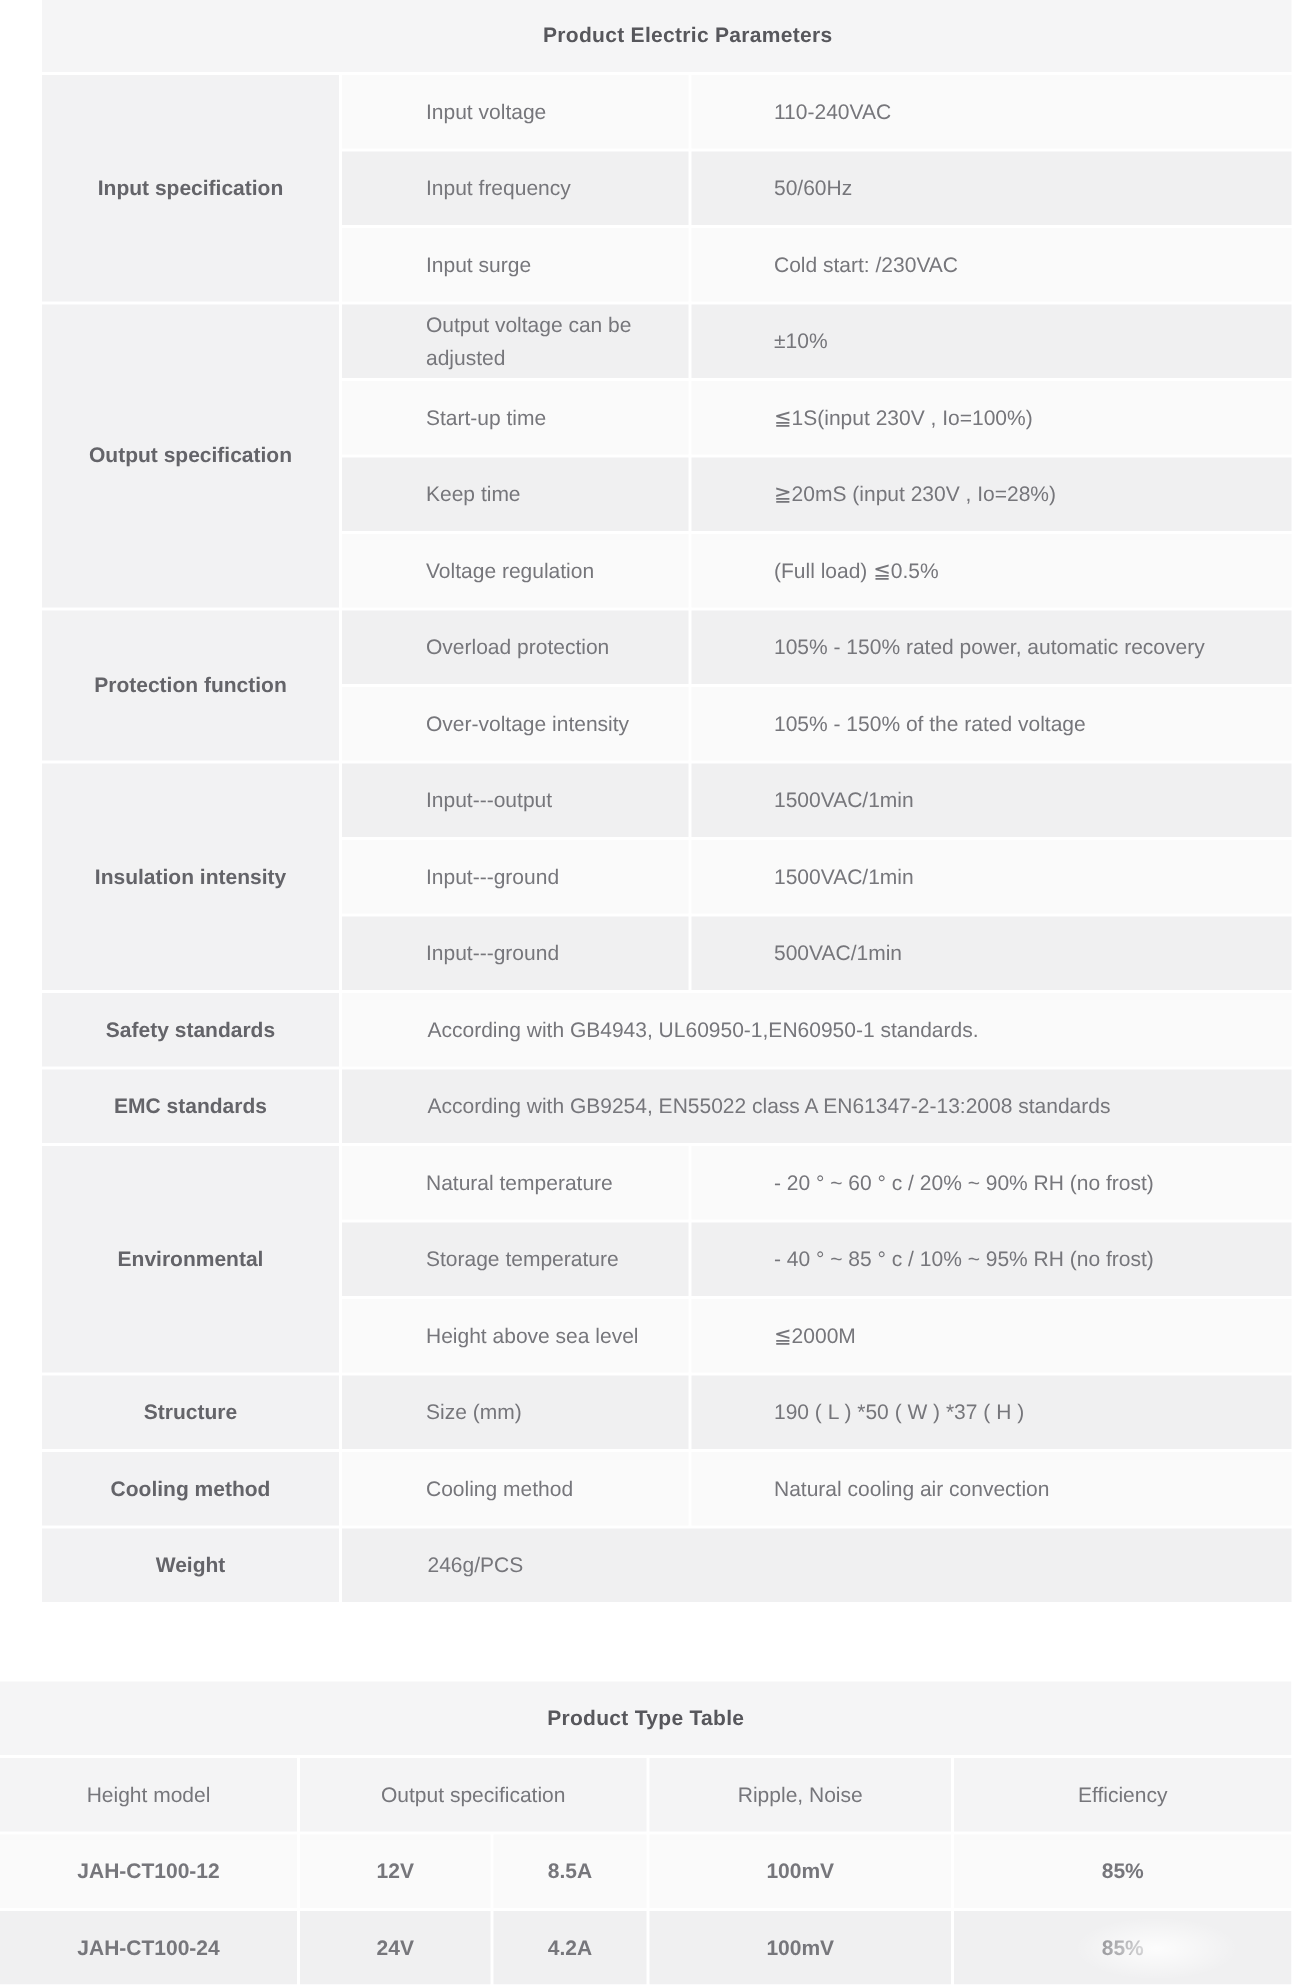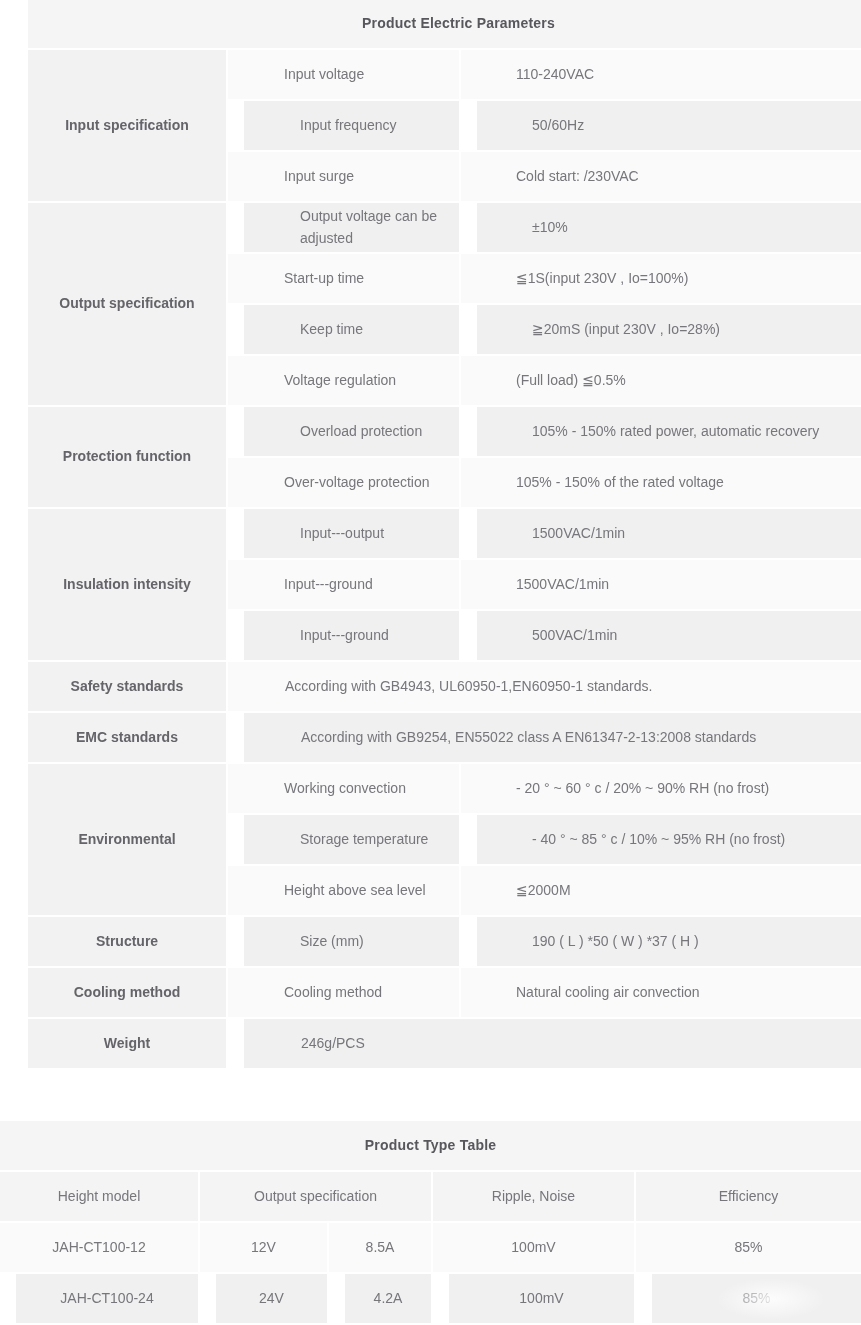--- a/index.html
+++ b/index.html
@@ -49,23 +49,23 @@
     text-align:center;
     font-weight:bold;
     color:#646469;
     background:#f2f2f3;
     padding:0 8px;
   }
   .param{padding-left:56px;padding-right:12px;}
   .val{padding-left:55px;padding-right:12px;}
   .spanval{padding-left:57px;padding-right:12px;}
   .lt{background:#fafafa;}
-  .dk{background:#f0f0f1;margin-left:16px;}
+  .dk{background:#f0f0f1;}
   .hdr{background:#f4f4f5;justify-content:center;text-align:center;}
-  .ctr{justify-content:center;}
+  .ctr{justify-content:center;font-weight:bold;}
   .rel{position:relative;}
   .wm{
     position:absolute;
     right:35px;top:4px;
     width:110px;height:42px;
     border-radius:50%;
     background:radial-gradient(ellipse at center, rgba(255,255,255,.85) 0%, rgba(255,255,255,0) 70%);
     pointer-events:none;
   }
 </style>
@@ -92,39 +92,39 @@
     <div class="cell param lt" style="grid-area:6/2/7/3">Start-up time</div>
     <div class="cell val lt" style="grid-area:6/3/7/4">≦1S(input 230V , Io=100%)</div>
     <div class="cell param dk" style="grid-area:7/2/8/3">Keep time</div>
     <div class="cell val dk" style="grid-area:7/3/8/4">≧20mS (input 230V , Io=28%)</div>
     <div class="cell param lt" style="grid-area:8/2/9/3">Voltage regulation</div>
     <div class="cell val lt" style="grid-area:8/3/9/4">(Full load) ≦0.5%</div>
 
     <div class="cell cat" style="grid-area:9/1/11/2">Protection function</div>
     <div class="cell param dk" style="grid-area:9/2/10/3">Overload protection</div>
     <div class="cell val dk" style="grid-area:9/3/10/4">105% - 150% rated power, automatic recovery</div>
-    <div class="cell param lt" style="grid-area:10/2/11/3">Over-voltage protection</div>
+    <div class="cell param lt" style="grid-area:10/2/11/3">Over-voltage intensity</div>
     <div class="cell val lt" style="grid-area:10/3/11/4">105% - 150% of the rated voltage</div>
 
     <div class="cell param dk" style="grid-area:11/2/12/3">Input---output</div>
     <div class="cell cat" style="grid-area:11/1/14/2">Insulation intensity</div>
     <div class="cell val dk" style="grid-area:11/3/12/4">1500VAC/1min</div>
     <div class="cell param lt" style="grid-area:12/2/13/3">Input---ground</div>
     <div class="cell val lt" style="grid-area:12/3/13/4">1500VAC/1min</div>
     <div class="cell param dk" style="grid-area:13/2/14/3">Input---ground</div>
     <div class="cell val dk" style="grid-area:13/3/14/4">500VAC/1min</div>
 
     <div class="cell cat" style="grid-area:14/1/15/2">Safety standards</div>
     <div class="cell spanval lt" style="grid-area:14/2/15/4">According with GB4943, UL60950-1,EN60950-1 standards.</div>
 
     <div class="cell cat" style="grid-area:15/1/16/2">EMC standards</div>
     <div class="cell spanval dk" style="grid-area:15/2/16/4">According with GB9254, EN55022 class A  EN61347-2-13:2008 standards</div>
 
     <div class="cell cat" style="grid-area:16/1/19/2">Environmental</div>
-    <div class="cell param lt" style="grid-area:16/2/17/3">Working convection</div>
+    <div class="cell param lt" style="grid-area:16/2/17/3">Natural temperature</div>
     <div class="cell val lt" style="grid-area:16/3/17/4">- 20 ° ~ 60 ° c / 20% ~ 90% RH (no frost)</div>
     <div class="cell param dk" style="grid-area:17/2/18/3">Storage temperature</div>
     <div class="cell val dk" style="grid-area:17/3/18/4">- 40 ° ~ 85 ° c / 10% ~ 95% RH (no frost)</div>
     <div class="cell param lt" style="grid-area:18/2/19/3">Height above sea level</div>
     <div class="cell val lt" style="grid-area:18/3/19/4">≦2000M</div>
 
     <div class="cell cat" style="grid-area:19/1/20/2">Structure</div>
     <div class="cell param dk" style="grid-area:19/2/20/3">Size (mm)</div>
     <div class="cell val dk" style="grid-area:19/3/20/4">190 ( L ) *50 ( W ) *37 ( H )</div>
 

